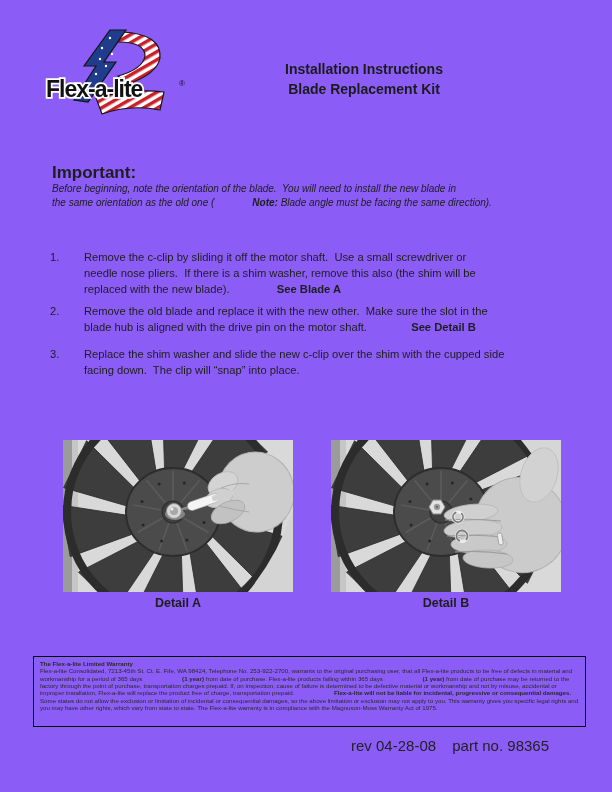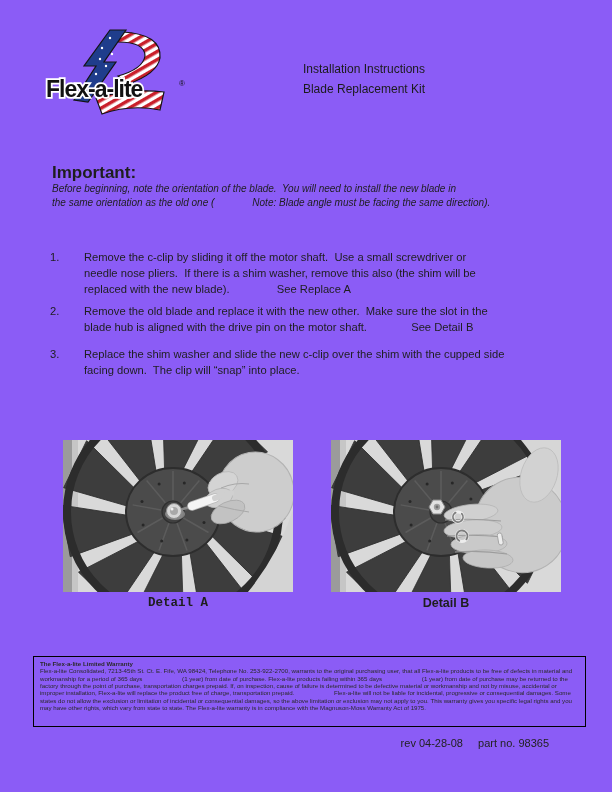--- a/index.html
+++ b/index.html
@@ -1,38 +1,38 @@
 <!DOCTYPE html>
 <html><head>
 <meta charset="utf-8">
 <style>
   html,body { margin:0; padding:0; background:#ffffff; }
   .page { position:relative; width:612px; height:792px; background:#8b5cf6;
           font-family:"Liberation Sans", sans-serif; color:#1e1e1e; overflow:hidden; }
   .logo { position:absolute; left:44px; top:26px; }
   .title { position:absolute; left:204px; top:60px; width:320px; text-align:center;
-           font-size:12px; font-weight:normal; line-height:19.5px; color:#1b1b1b; }
+           font-size:14px; font-weight:bold; line-height:19.5px; color:#1b1b1b; }
   .imp-head { position:absolute; left:52px; top:163px; font-size:17px; font-weight:bold; }
   .imp-body { position:absolute; left:52px; top:182px; width:520px; font-size:10px;
               font-style:italic; line-height:13.8px; white-space:pre-wrap; }
   .step { position:absolute; left:50px; width:522px; font-size:11.2px; line-height:15.8px; }
   .step-1 { top:250px; } .step-2 { top:304px; } .step-3 { top:347px; }
   .step .num { position:absolute; left:0; top:0; }
   .step .body { position:absolute; left:34px; top:0; width:488px; white-space:pre-wrap; }
-  .b { font-weight:normal;padding-left:38px; }
+  .b { font-weight:bold;padding-left:38px; }
   .fig-a { position:absolute; left:63px; top:440px; width:230px; height:152px; }
   .fig-b { position:absolute; left:331px; top:440px; width:230px; height:152px; }
   .cap { position:absolute; width:230px; top:596px; text-align:center;
          font-weight:bold; font-size:12.5px; }
-  .cap-a { left:63px;font-family:Liberation Mono, monospace; } .cap-b { left:331px; }
+  .cap-a { left:63px; } .cap-b { left:331px; }
   .warranty { position:absolute; left:33px; top:656px; width:553px; height:71px;
               border:1px solid #000; box-sizing:border-box; padding:3px 4px 0 6px;
               font-size:6.15px; line-height:7.35px; color:#2a2a2a; }
   .warranty .head { font-weight:bold; }
-  .footer { position:absolute; right:63px; top:737px; font-size:11px; color:#222; }
+  .footer { position:absolute; right:63px; top:737px; font-size:15px; color:#222; }
   .footer .part { margin-left:12px; }
   svg { display:block; }
   .defs-holder { position:absolute; width:0; height:0; }
 </style>
 </head>
 <body>
 
 <svg class="defs-holder" aria-hidden="true">
   <defs>
     <g id="fanbase">
@@ -111,21 +111,21 @@
   </div>
 
   <div class="imp-head">Important:</div>
   <div class="imp-body"><span>Before beginning, note the orientation of the blade.  You will need to install the new blade in
 the same orientation as the old one (</span><span class="b">Note:</span><span> Blade angle must be facing the same direction).</span></div>
 
   <div class="step step-1">
     <span class="num">1.</span>
     <div class="body"><span>Remove the c-clip by sliding it off the motor shaft.  Use a small screwdriver or
 needle nose pliers.  If there is a shim washer, remove this also (the shim will be
-replaced with the new blade).   </span><span class="b">See Replace A</span></div>
+replaced with the new blade).   </span><span class="b">See Blade A</span></div>
   </div>
   <div class="step step-2">
     <span class="num">2.</span>
     <div class="body"><span>Remove the old blade and replace it with the new other.  Make sure the slot in the
 blade hub is aligned with the drive pin on the motor shaft.  </span><span class="b">See Detail B</span></div>
   </div>
   <div class="step step-3">
     <span class="num">3.</span>
     <div class="body"><span>Replace the shim washer and slide the new c-clip over the shim with the cupped side
 facing down.  The clip will “snap” into place.</span></div>

